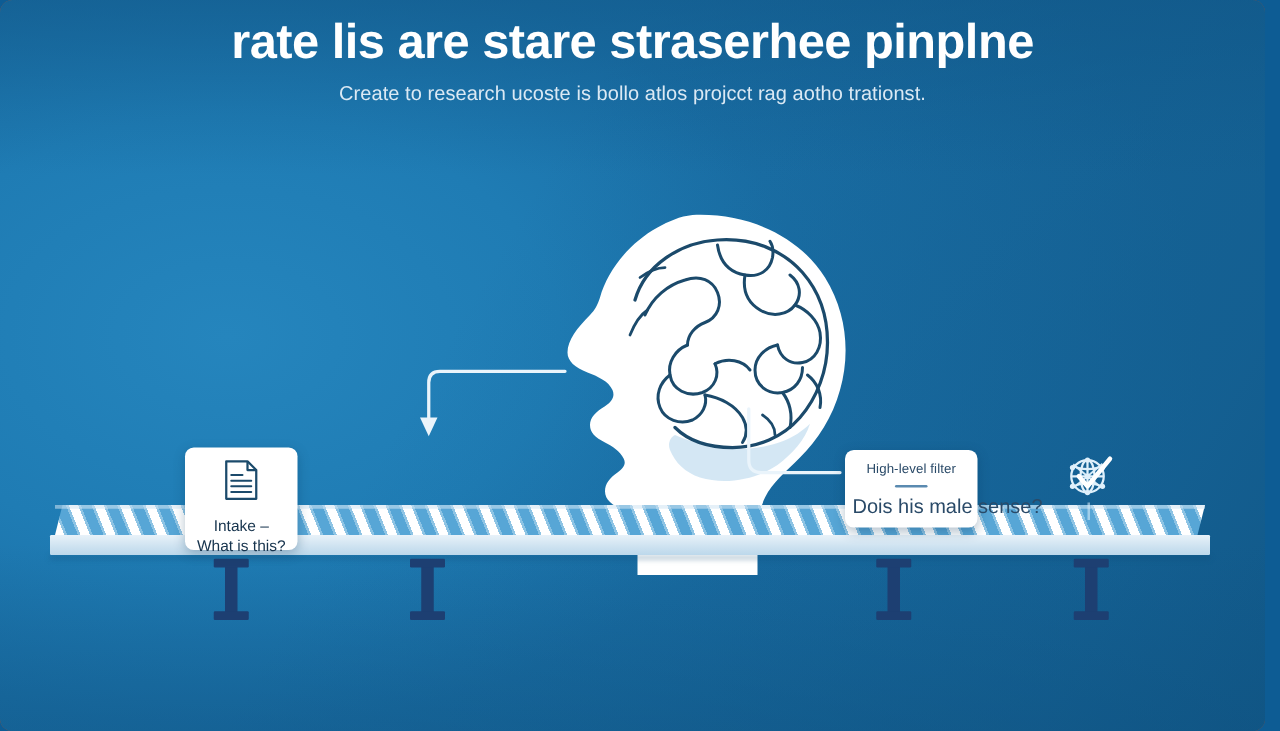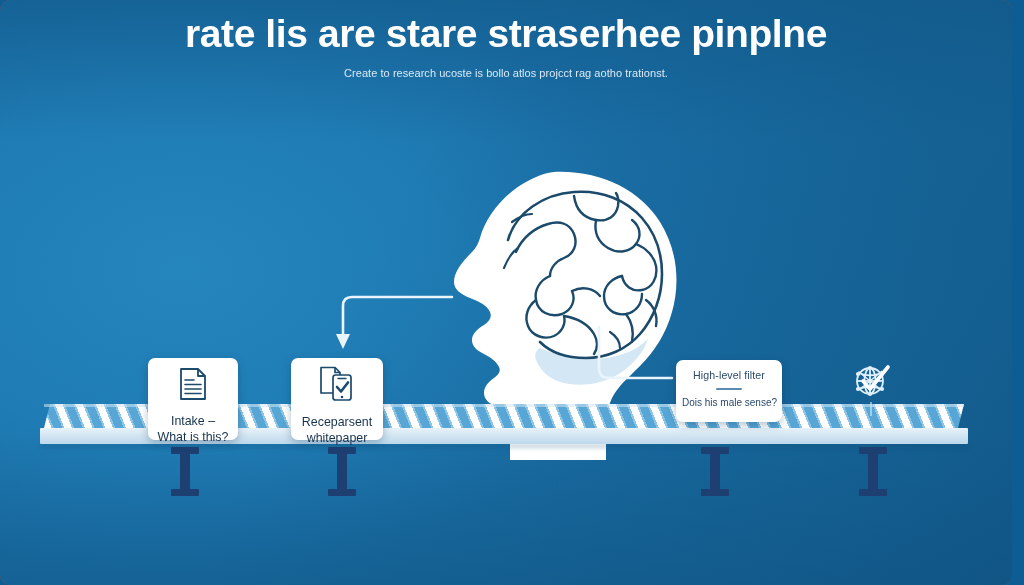--- a/index.html
+++ b/index.html
@@ -53,21 +53,21 @@
     margin: 0;
     font-size: 39px;
     line-height: 1.04;
     font-weight: 700;
     color: #ffffff;
     letter-spacing: -0.4px;
     white-space: nowrap;
   }
   .subtitle {
     margin: 12px 0 0 0;
-    font-size: 11px;
+    font-size: 16px;
     font-weight: 400;
     color: #dbe9f4;
     letter-spacing: 0.05px;
     white-space: nowrap;
   }
 
   
   .brain-wrap {
     position: absolute;
     left: 404px;
@@ -196,21 +196,21 @@
     white-space: nowrap;
   }
   .filter-rule {
     width: 26px;
     height: 1.6px;
     background: #5a8ab0;
     margin: 7px auto 7px auto;
     border-radius: 2px;
   }
   .filter-sub {
-    font-size: 10px;
+    font-size: 16px;
     color: #2a4a68;
     white-space: nowrap;
   }
 
   
   .badge {
     position: absolute;
     left: 847px;
     top: 357px;
     width: 48px;
@@ -393,34 +393,20 @@
         <line x1="7" y1="13" x2="16" y2="13"></line>
         <line x1="7" y1="17.5" x2="23" y2="17.5"></line>
         <line x1="7" y1="22" x2="23" y2="22"></line>
         <line x1="7" y1="26.5" x2="23" y2="26.5"></line>
       </g>
     </svg>
     <div class="card-label">Intake –
 What is this?</div>
   </div>
 
-  <div class="card" id="card-whitepaper">
-    <svg class="card-icon" width="38" height="36" viewBox="0 0 38 36">
-
-      <path fill="#ffffff" stroke="#1b4a6b" stroke-width="1.7" stroke-linejoin="round" d="M 3,1.5 L 17,1.5 L 22,6.5 L 22,27 L 3,27 Z"></path>
-      <path fill="none" stroke="#1b4a6b" stroke-width="1.7" stroke-linejoin="round" d="M 17,1.5 L 17,6.5 L 22,6.5"></path>
-
-      <rect x="15" y="9" width="18" height="25" rx="2.6" fill="#ffffff" stroke="#1b4a6b" stroke-width="1.7"></rect>
-      <line x1="20" y1="12.5" x2="28" y2="12.5" stroke="#1b4a6b" stroke-width="1.4" stroke-linecap="round"></line>
-      <circle cx="24" cy="31" r="1.3" fill="#1b4a6b"></circle>
-      <path fill="none" stroke="#1b4a6b" stroke-width="2.6" stroke-linecap="round" stroke-linejoin="round" d="M 19,21 L 23,25.5 L 30,16.5"></path>
-    </svg>
-    <div class="card-label">Receparsent
-whitepaper</div>
-  </div>
 
   <div class="card" id="card-filter">
     <div class="filter-title">High-level filter</div>
     <div class="filter-rule"></div>
     <div class="filter-sub">Dois his male sense?</div>
   </div>
 
   <div class="badge-stem"></div>
   <div class="badge">
     <svg width="48" height="48" viewBox="0 0 48 48">

